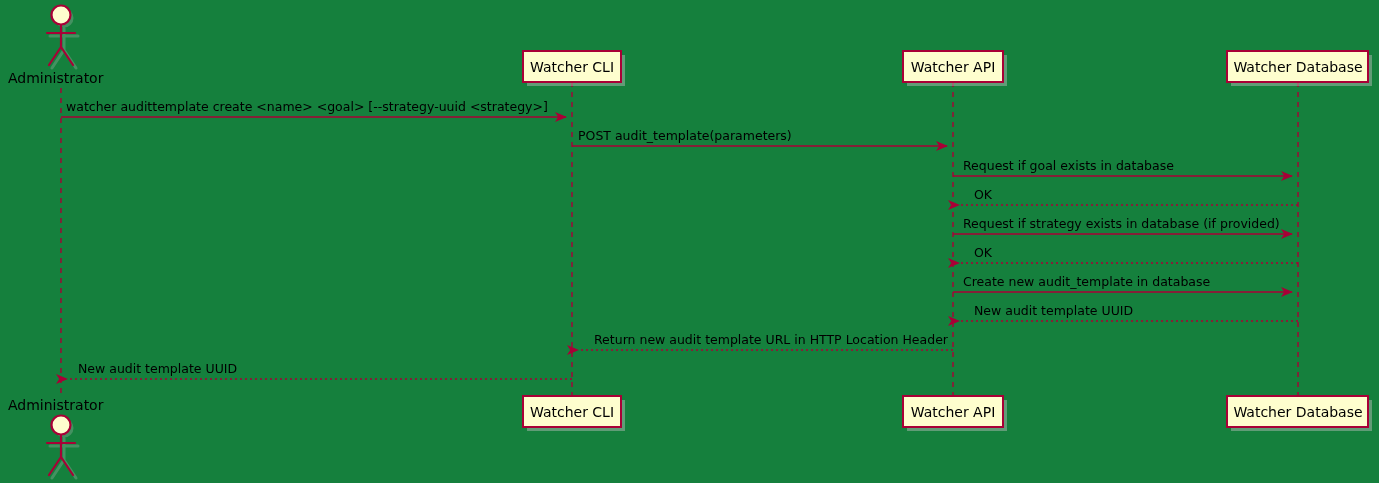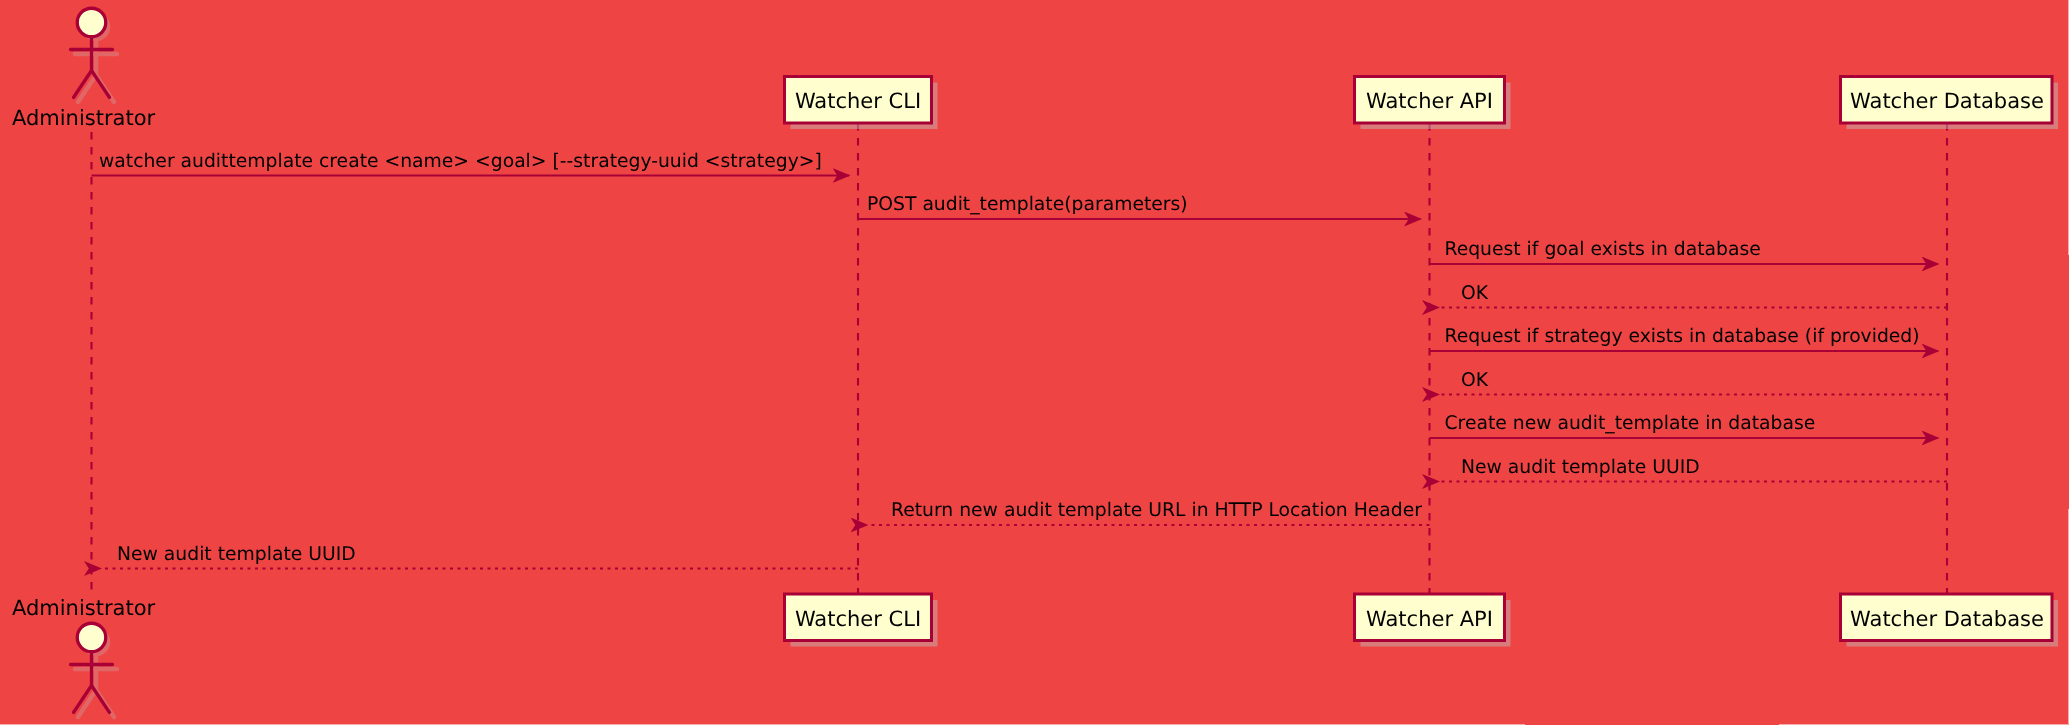--- a/index.html
+++ b/index.html
@@ -8,21 +8,21 @@
     background: #FFFFFF;
   }
   body {
     font-family: "DejaVu Sans", sans-serif;
   }
   #diagram-root {
     position: relative;
     width: 1379px;
     height: 483px;
     overflow: hidden;
-    background: #ef4444;
+    background: #15803d;
   }
   #diagram-svg {
     position: absolute;
     left: 0;
     top: 0;
   }
   .msg-text {
     font-family: "DejaVu Sans", sans-serif;
     font-size: 12.5px;
     fill: #000000;

